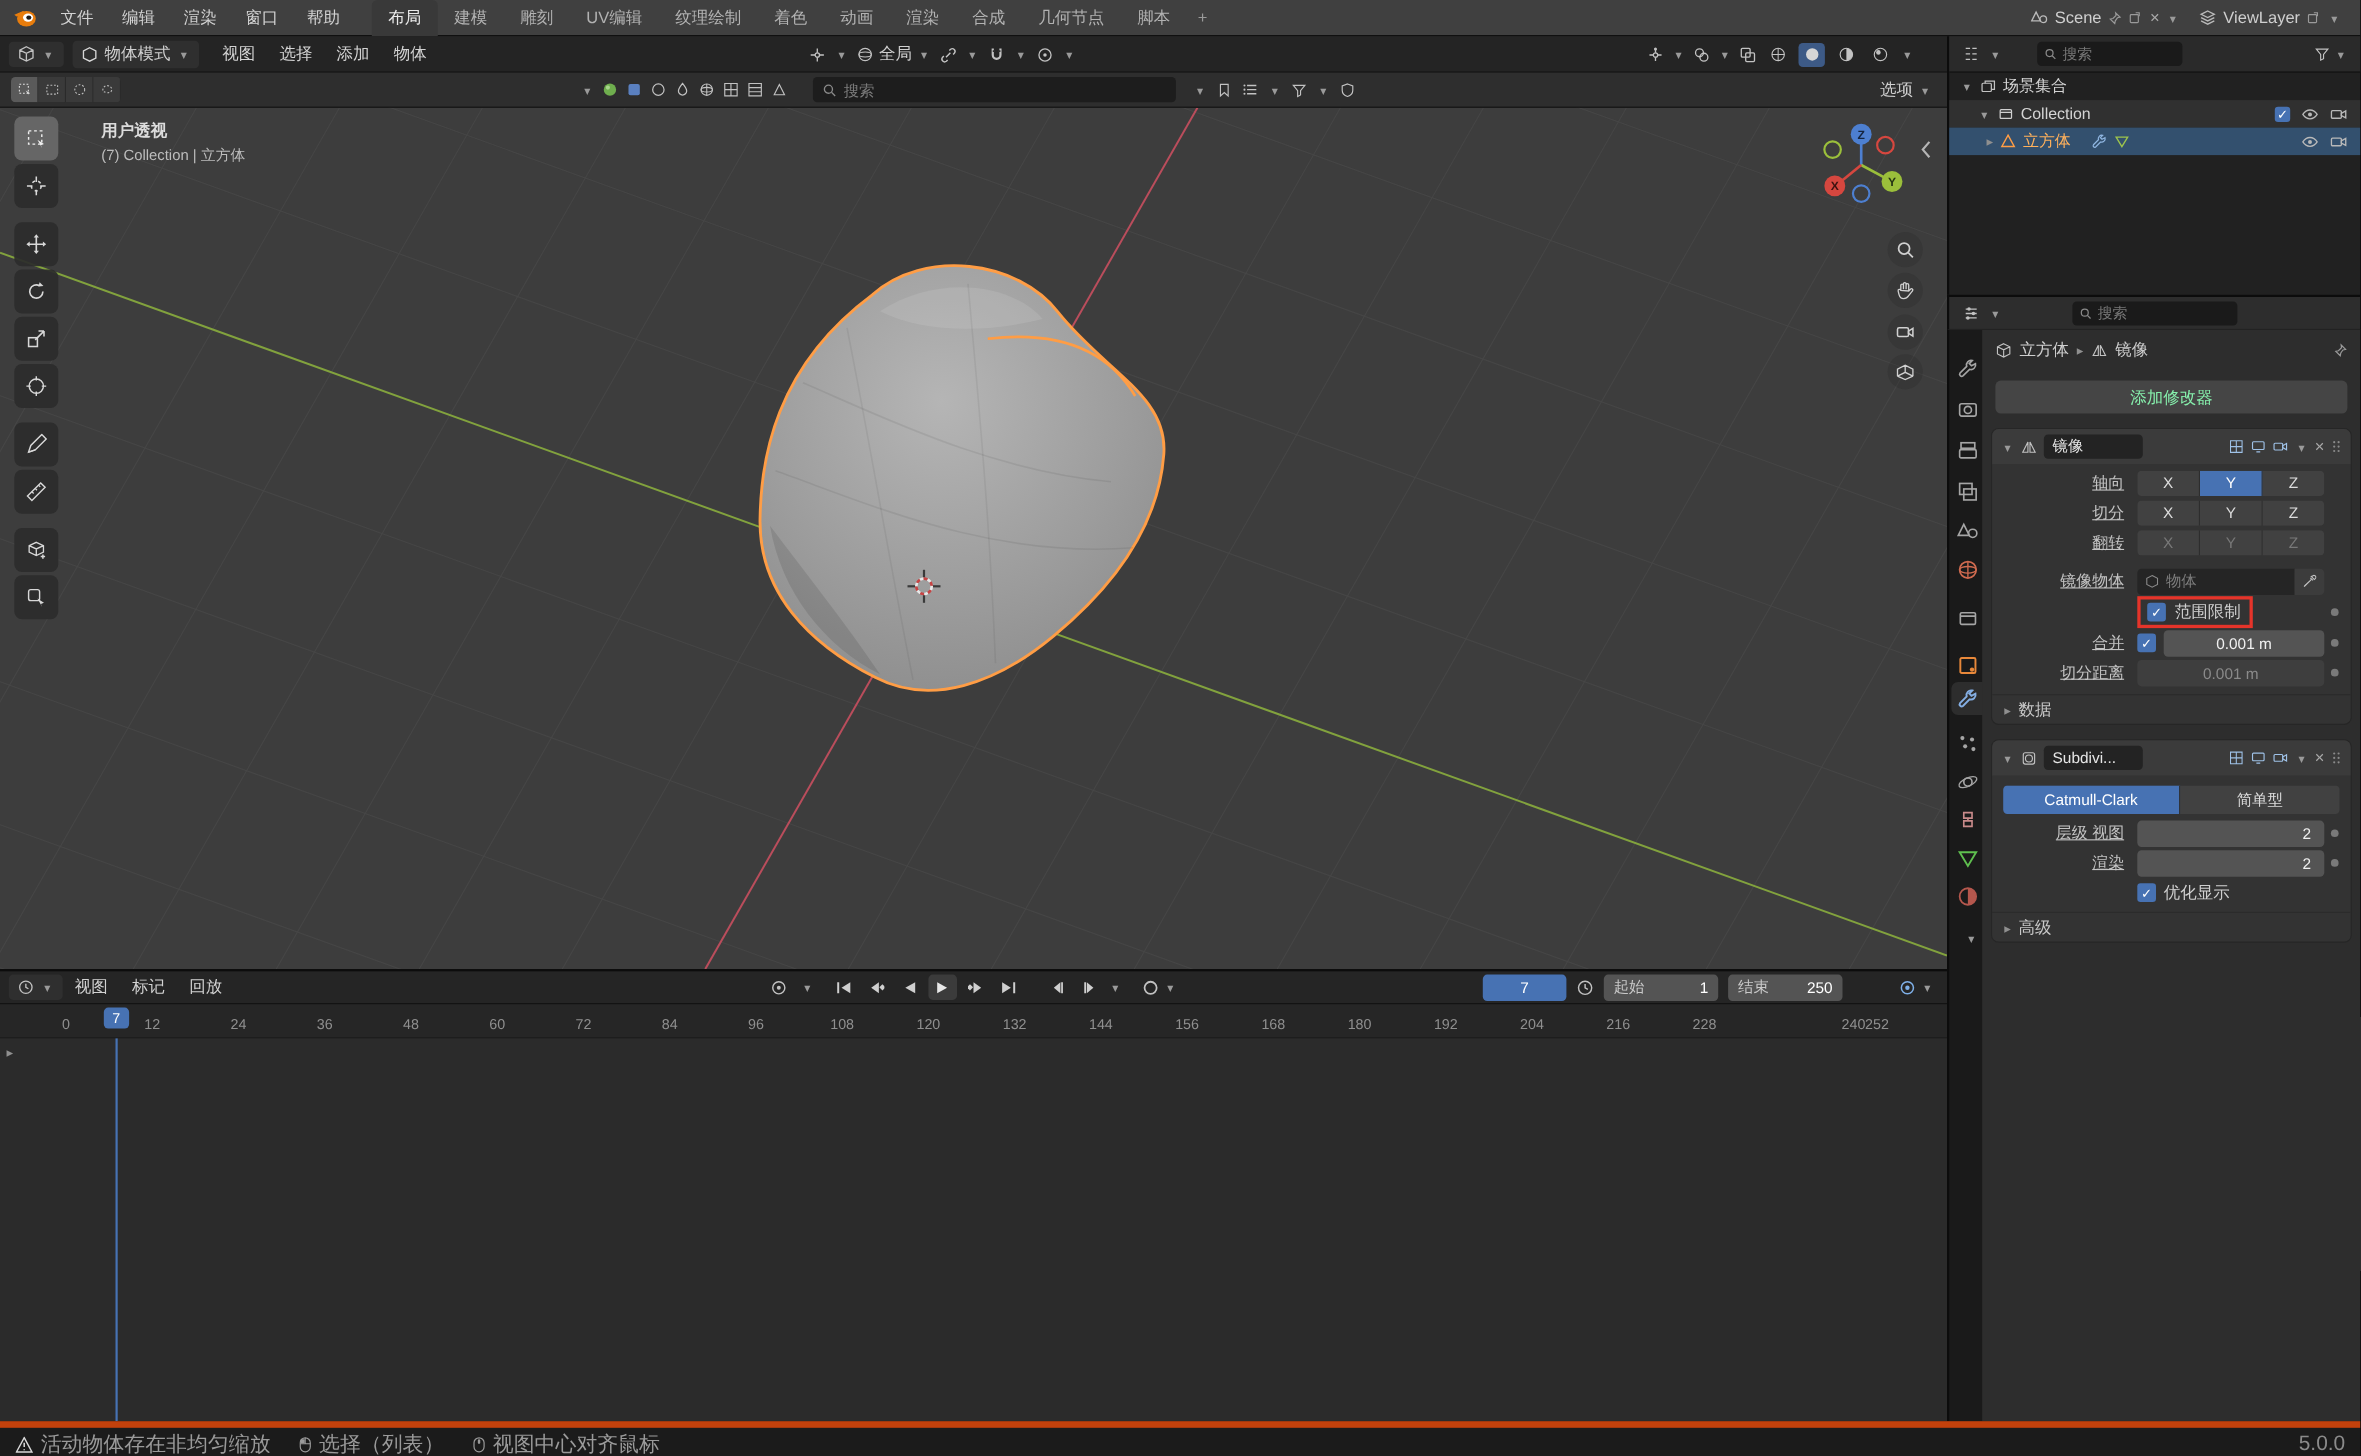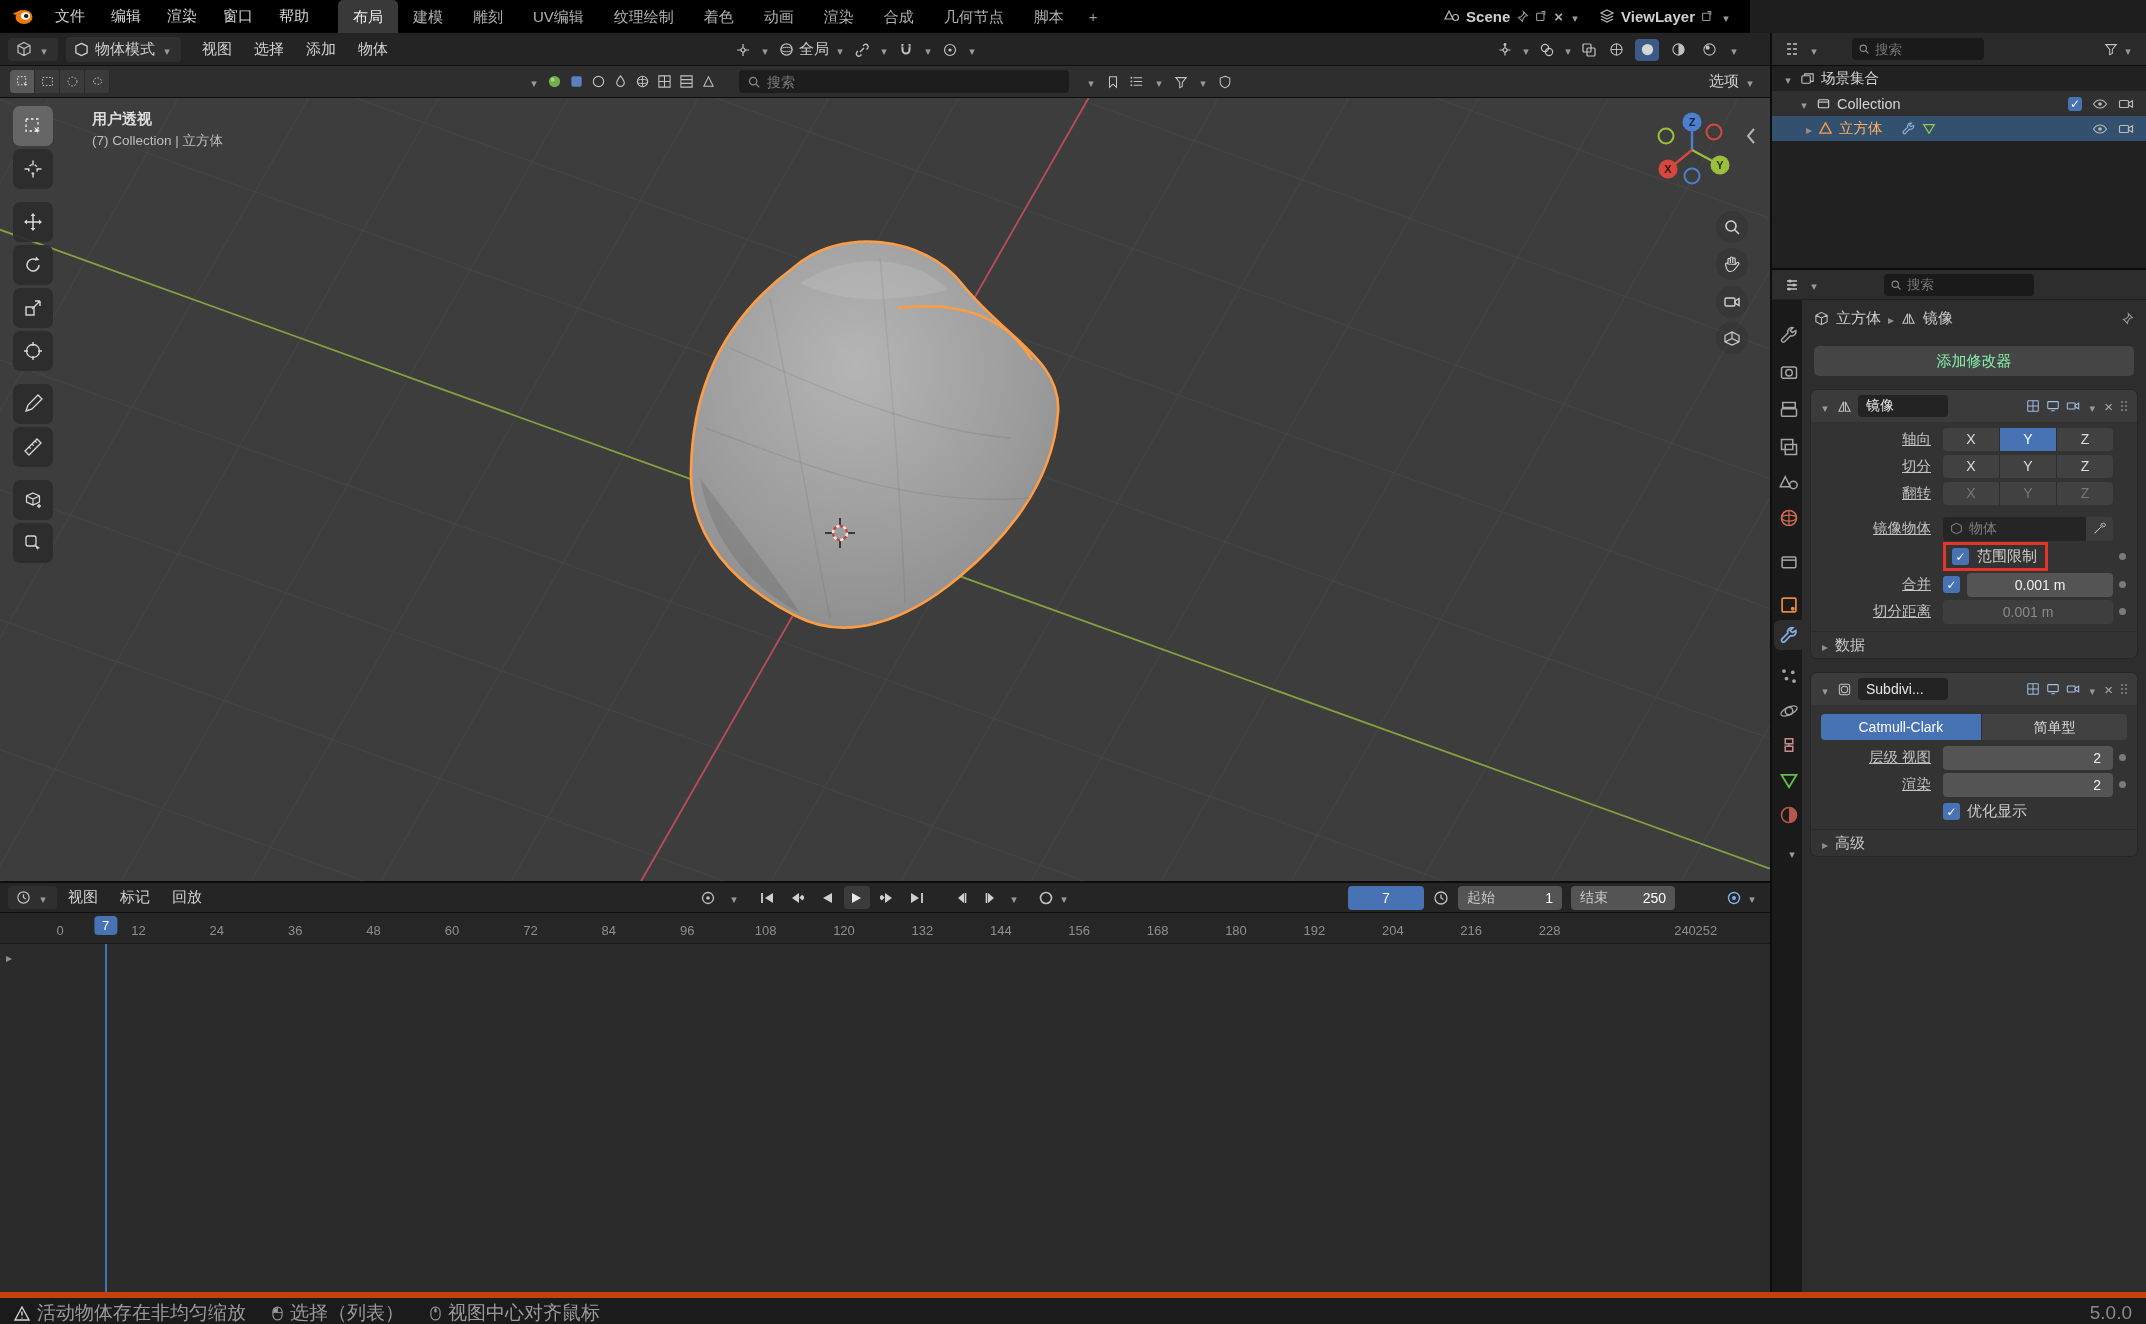--- a/index.html
+++ b/index.html
@@ -11,28 +11,28 @@
 input{font-family:inherit;}
 
 .cv{display:inline-block;width:12px;text-align:center;}
 .cv::after{content:"▾";color:#9a9a9a;font-size:11px;}
 .ar::after{content:"▸";color:#8f8f8f;font-size:12px;}
 .xg::after{content:"×";color:#aaa;font-size:15px;}
 .chk{width:17px;height:17px;background:#4772b3;border-radius:3px;display:flex;align-items:center;justify-content:center;flex:none;}
 .chk::after{content:"✓";color:#fff;font-size:12px;font-weight:bold;}
 .dotd{width:7px;height:7px;border-radius:50%;background:#7a7a7a;}
 
-.topbar{position:absolute;left:0;top:0;width:1750px;height:33px;background:#000000;
+.topbar{position:absolute;left:0;top:0;width:2146px;height:33px;background:#404040;
   display:flex;align-items:center;border-bottom:1px solid #050505;}
 .mi{padding:0 13px;color:#d2d2d2;cursor:default;}
 .wtabs{display:flex;align-items:center;height:33px;margin-left:16px;}
 .wtab{padding:0 15px;height:33px;line-height:33px;color:#b2b2b2;}
 .wtab.active{background:#393939;color:#eaeaea;border-radius:5px 5px 0 0;}
 .wtab.plus{color:#9a9a9a;padding:0 10px;}
-.tb-right{margin-left:auto;display:flex;align-items:center;gap:6px;padding-right:12px;font-weight:bold;}
+.tb-right{margin-left:auto;display:flex;align-items:center;gap:6px;padding-right:12px;}
 .tb-group{display:flex;align-items:center;gap:6px;padding:2px 6px;}
 
 .r2{position:absolute;left:0;top:33px;width:1770px;height:33px;background:#242424;
   display:flex;align-items:center;border-bottom:1px solid #101010;}
 .r3{position:absolute;left:0;top:66px;width:1770px;height:32px;background:#2e2e2e;
   display:flex;align-items:center;border-bottom:1px solid #0c0c0c;}
 .dd{display:flex;align-items:center;gap:6px;background:#2f2f2f;border-radius:4px;padding:3px 8px;margin-left:8px;}
 .r2 .mi{padding:0 11px;}
 .r2mid{position:absolute;left:735px;top:0;height:33px;display:flex;align-items:center;gap:8px;}
 .r2right{position:absolute;right:30px;top:0;height:33px;display:flex;align-items:center;gap:7px;}

